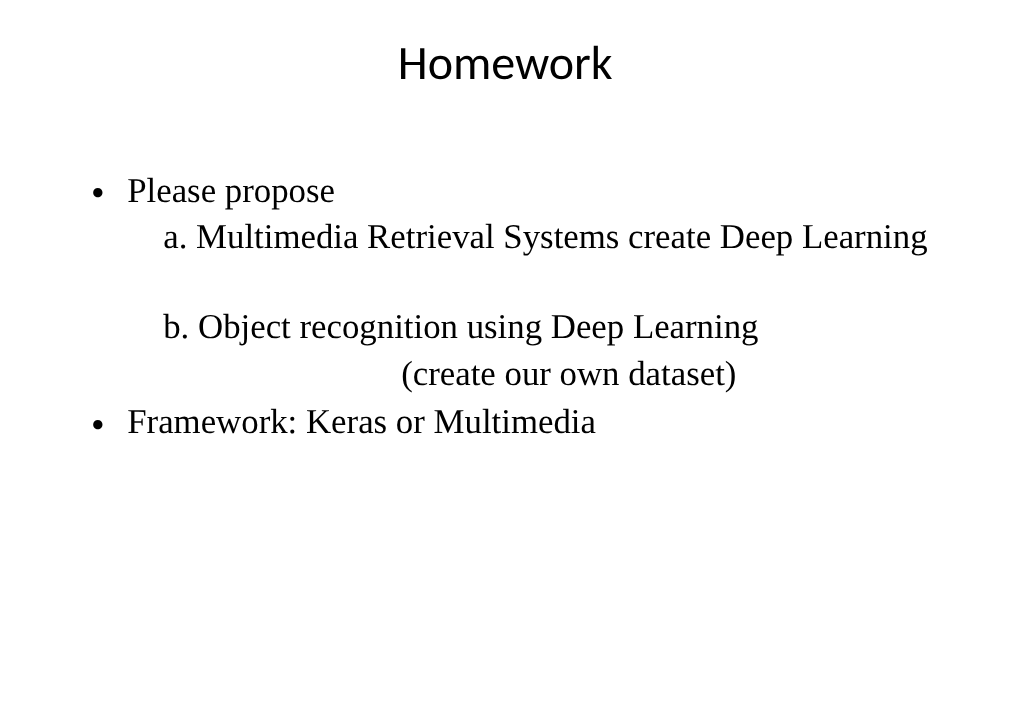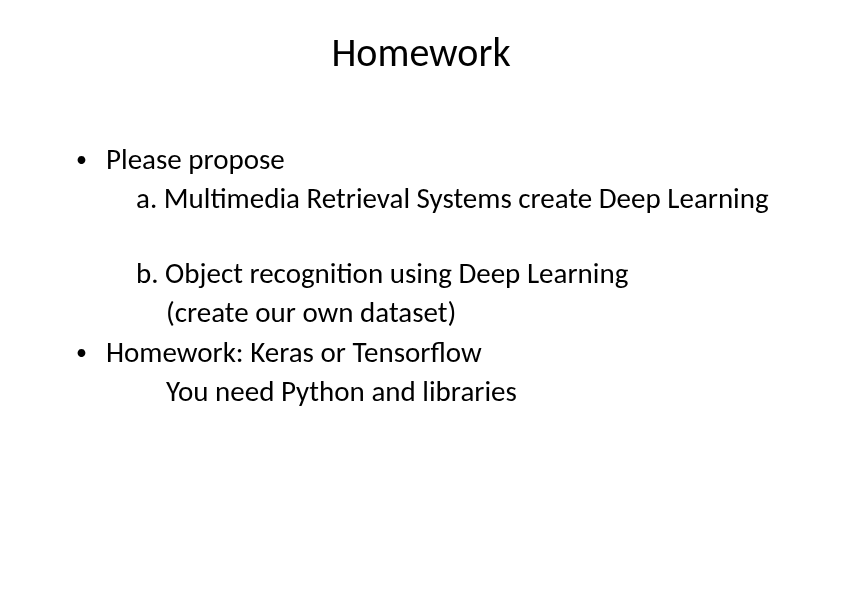--- a/index.html
+++ b/index.html
@@ -42,30 +42,32 @@
   .bullet .marker {
     width: 30px;
     flex: 0 0 30px;
     text-align: left;
     padding-left: 6px;
     font-size: 22px;
     line-height: 39px;
   }
   .bullet .content {
     flex: 1 1 auto;
+    font-family: Liberation Serif, serif;
   }
   .sub-a {
     padding-left: 30px;
   }
   .sub-b {
     padding-left: 30px;
     margin-top: 36px;
   }
   .sub-indent {
     padding-left: 60px;
+    text-align: center;
   }
   .sub-you {
     padding-left: 60px;
   }
 </style>
 </head>
 <body>
 
 <div class="slide">
 
@@ -79,20 +81,19 @@
         <div>Please propose</div>
         <div class="sub-a">a. Multimedia Retrieval Systems create Deep Learning</div>
         <div class="sub-b">b. Object recognition using Deep Learning</div>
         <div class="sub-indent">(create our own dataset)</div>
       </div>
     </div>
 
     <div class="bullet">
       <div class="marker">•</div>
       <div class="content">
-        <div>Homework: Keras or Tensorflow</div>
-        <div class="sub-you">You need Python and libraries</div>
+        <div>Framework: Keras or Multimedia</div>
       </div>
     </div>
 
   </div>
 
 </div>
 
 </body></html>

